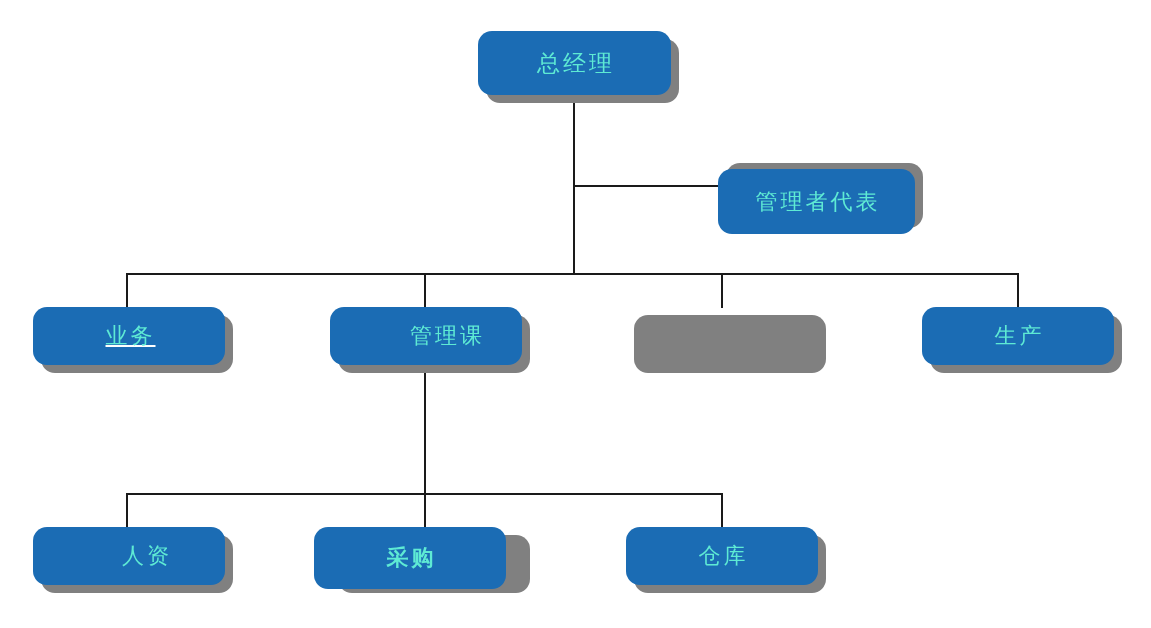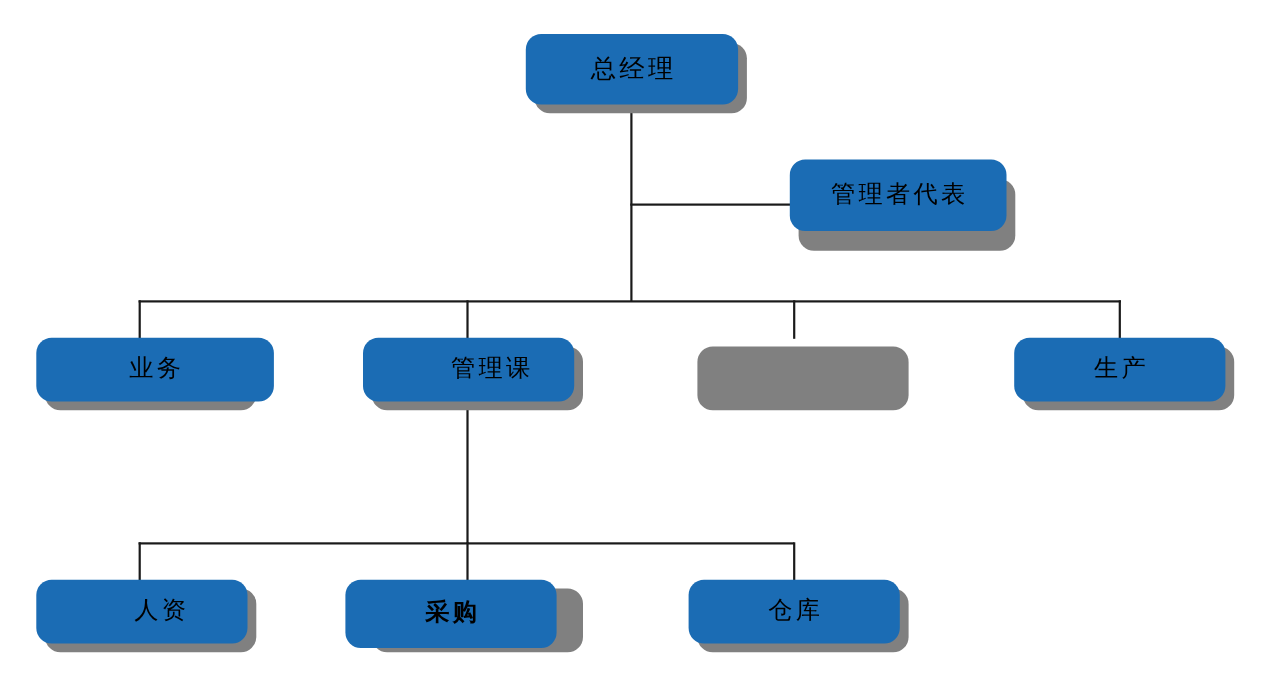--- a/index.html
+++ b/index.html
@@ -42,21 +42,21 @@
   }
   .node-shadow {
     position: absolute;
     background: #808080;
     border-radius: 14px;
     z-index: 4;
   }
   .node-label {
     font-size: 22px;
     line-height: 1;
-    color: #000000;
+    color: #5eead4;
     letter-spacing: 3px;
     padding-left: 3px;
   }
   .node.level-0 .node-label { font-size: 23px; }
 </style>
 </head>
 <body>
 
 <div id="chart-root">
 
@@ -86,25 +86,25 @@
   <div class="node-shadow" style="left:634px; top:315px; width:192px; height:58px;"></div>
   <div class="node-shadow" style="left:930px; top:315px; width:192px; height:58px;"></div>
   <div class="node-shadow" style="left:41px; top:535px; width:192px; height:58px;"></div>
   <div class="node-shadow" style="left:338px; top:535px; width:192px; height:58px;"></div>
   <div class="node-shadow" style="left:634px; top:535px; width:192px; height:58px;"></div>
 
   <div class="node level-0" style="left:478px; top:31px; width:193px; height:64px;">
     <span class="node-label">总经理</span>
   </div>
 
-  <div class="node level-1" style="left:718px; top:145px; width:197px; height:65px;">
+  <div class="node level-1" style="left:718px; top:169px; width:197px; height:65px;">
     <span class="node-label">管理者代表</span>
   </div>
 
-  <div class="node level-2" style="left:33px; top:307px; width:216px; height:58px;">
+  <div class="node level-2" style="left:33px; top:307px; width:192px; height:58px;text-decoration:underline;">
     <span class="node-label">业务</span>
   </div>
 
   <div class="node level-2" style="left:330px; top:307px; width:192px; height:58px;padding-left:40px;">
     <span class="node-label">管理课</span>
   </div>
 
 
   <div class="node level-2" style="left:922px; top:307px; width:192px; height:58px;">
     <span class="node-label">生产</span>

